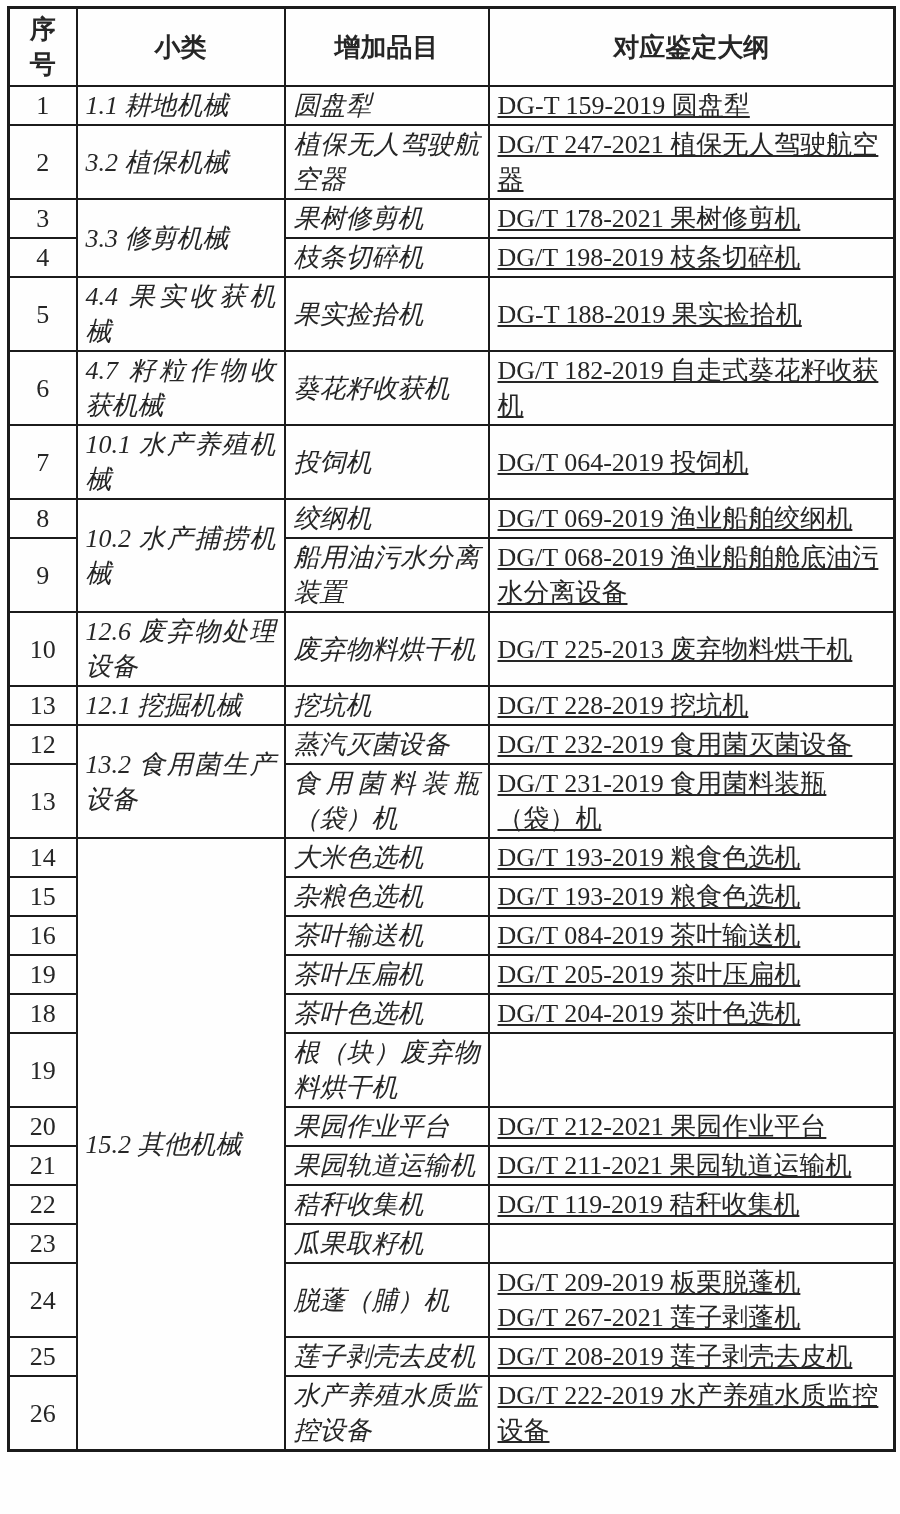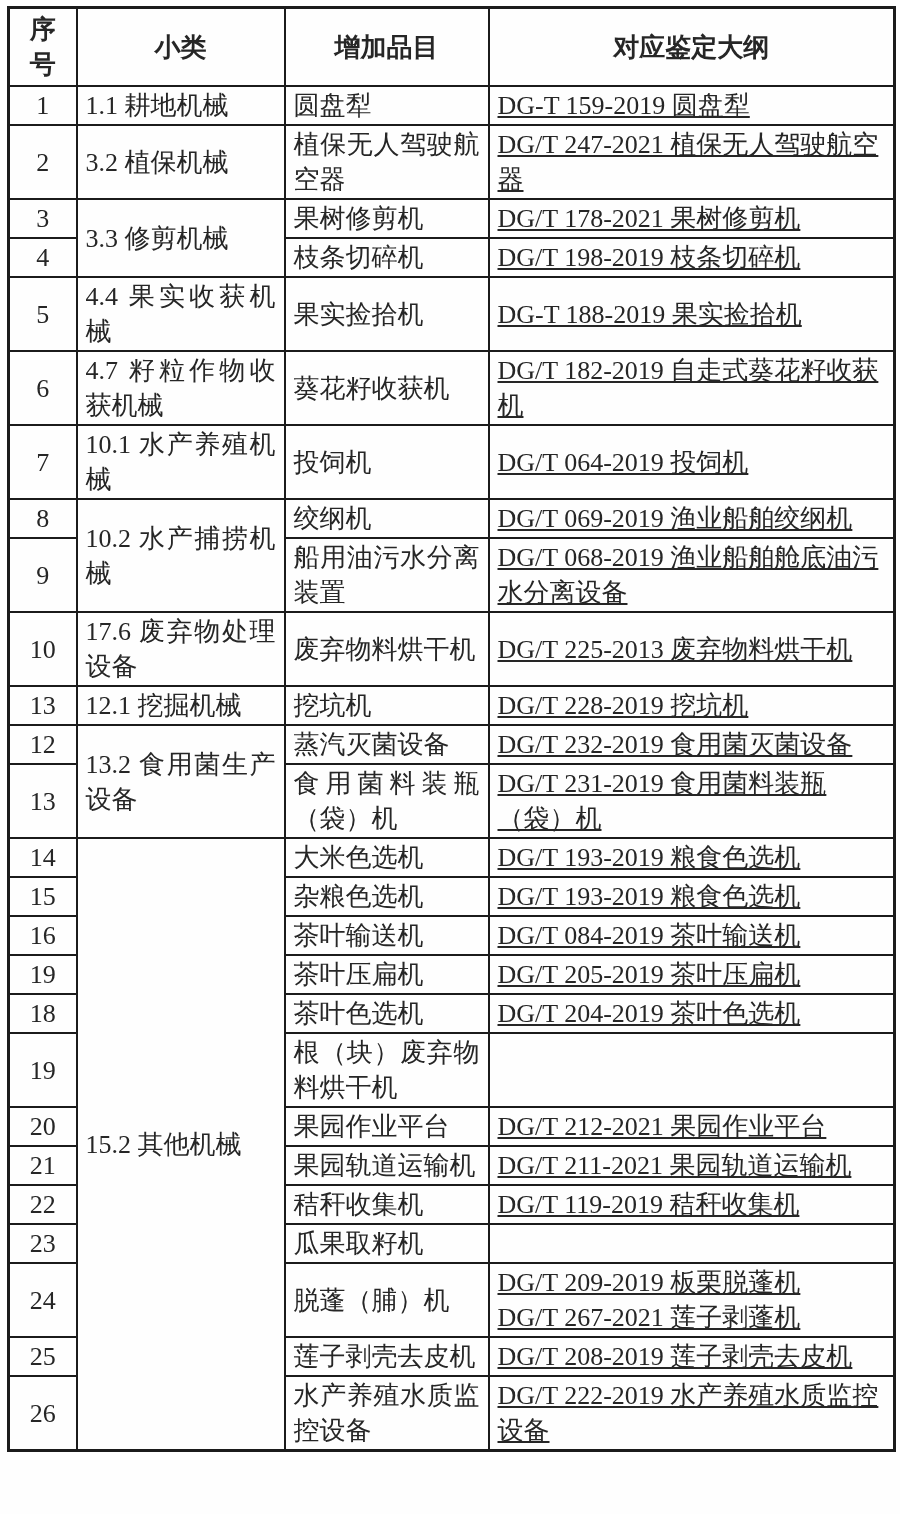--- a/index.html
+++ b/index.html
@@ -42,20 +42,21 @@
     word-break: break-all;
   }
   td.num {
     text-align: center;
     padding: 1px 2px;
   }
   td.cat, td.item {
     text-align: justify;
     text-justify: inter-ideograph;
     word-break: break-all;
+    font-style: italic;
   }
   td.outline {
     white-space: pre-line;
     word-break: break-all;
     text-decoration: underline;
   }
 </style>
 </head>
 <body>
 
@@ -123,21 +124,21 @@
         <td class="item">绞纲机</td>
         <td class="outline">DG/T 069-2019 渔业船舶绞纲机</td>
       </tr>
       <tr>
         <td class="num">9</td>
         <td class="item">船用油污水分离装置</td>
         <td class="outline">DG/T 068-2019 渔业船舶舱底油污水分离设备</td>
       </tr>
       <tr>
         <td class="num">10</td>
-        <td class="cat">17.6 废弃物处理设备</td>
+        <td class="cat">12.6 废弃物处理设备</td>
         <td class="item">废弃物料烘干机</td>
         <td class="outline">DG/T 225-2013 废弃物料烘干机</td>
       </tr>
       <tr>
         <td class="num">13</td>
         <td class="cat">12.1 挖掘机械</td>
         <td class="item">挖坑机</td>
         <td class="outline">DG/T 228-2019 挖坑机</td>
       </tr>
       <tr>

